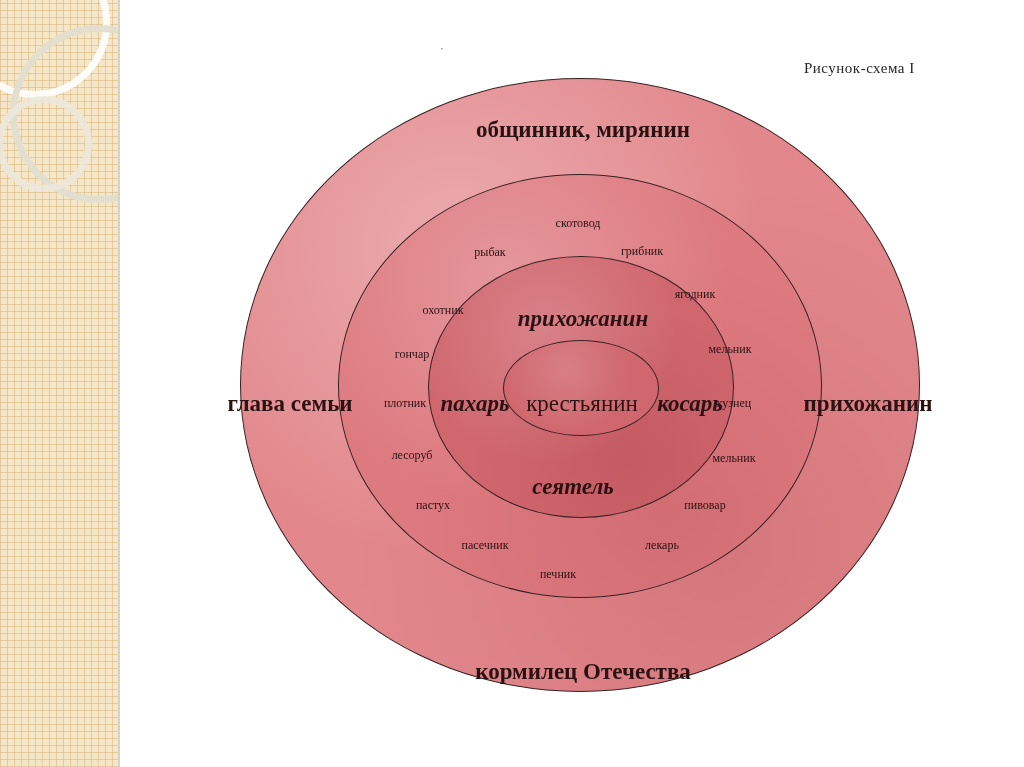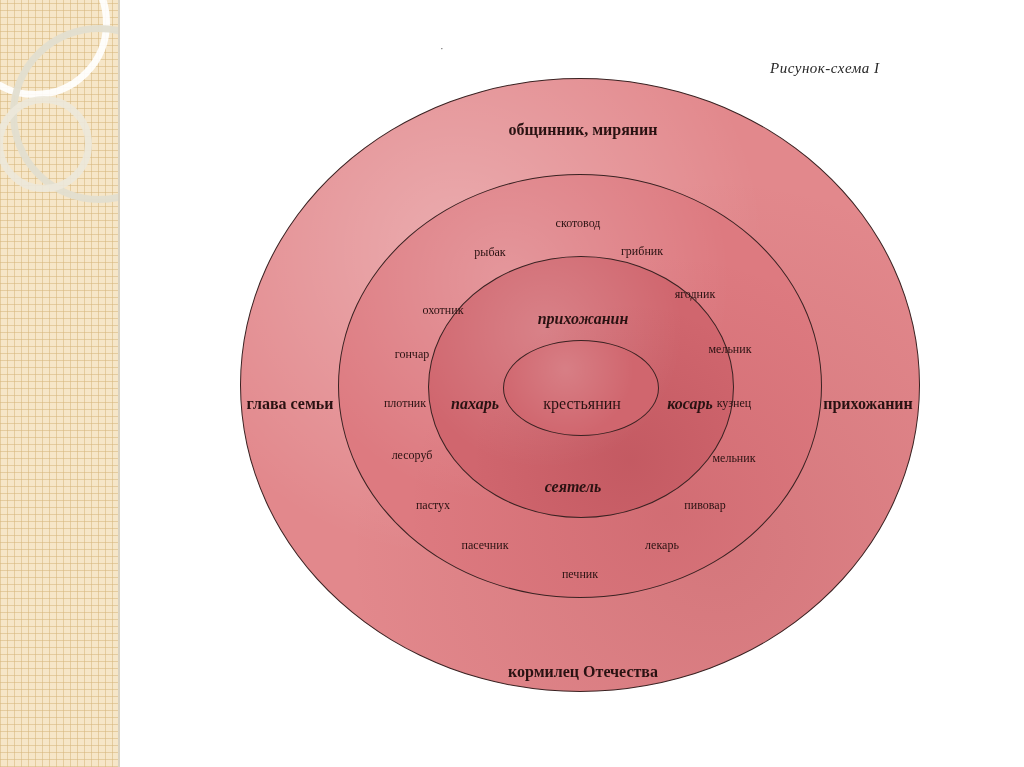--- a/index.html
+++ b/index.html
@@ -39,24 +39,23 @@
   #band-edge {
     position: absolute;
     left: 118px; top: 0;
     width: 2px; height: 767px;
     background: #d9d2c2;
   }
 
   
   #figure-caption {
     position: absolute;
-    left: 770px;
+    left: 804px;
     top: 60px;
     font-family: "Liberation Serif", serif;
-    font-style: italic;
     font-size: 15px;
     color: #262626;
     letter-spacing: 0.5px;
     white-space: nowrap;
   }
 
   #tiny-mark {
     position: absolute;
     left: 440px;
     top: 42px;
@@ -118,21 +117,21 @@
     color: #2a1212;
     white-space: nowrap;
     font-family: "Liberation Serif", serif;
     transform: translate(-50%, -50%);
     text-align: center;
     line-height: 1.1;
   }
   .lbl.bold   { font-weight: bold; }
   .lbl.bi     { font-weight: bold; font-style: italic; }
 
-  .s17 { font-size: 16px; }
+  .s17 { font-size: 23px; }
   .s16 { font-size: 12px; }
 </style>
 </head>
 <body>
 
 <div id="left-band">
   <div class="ring r1"></div>
   <div class="ring r2"></div>
   <div class="ring r3"></div>
 </div>
@@ -159,20 +158,20 @@
       <div class="lbl s16" style="left: 172px; top: 277px;">гончар</div>
       <div class="lbl s16" style="left: 490px; top: 272px;">мельник</div>
       <div class="lbl s16" style="left: 165px; top: 326px;">плотник</div>
       <div class="lbl s16" style="left: 494px; top: 326px;">кузнец</div>
       <div class="lbl s16" style="left: 172px; top: 378px;">лесоруб</div>
       <div class="lbl s16" style="left: 494px; top: 381px;">мельник</div>
       <div class="lbl s16" style="left: 193px; top: 428px;">пастух</div>
       <div class="lbl s16" style="left: 465px; top: 428px;">пивовар</div>
       <div class="lbl s16" style="left: 245px; top: 468px;">пасечник</div>
       <div class="lbl s16" style="left: 422px; top: 468px;">лекарь</div>
-      <div class="lbl s16" style="left: 340px; top: 497px;">печник</div>
+      <div class="lbl s16" style="left: 318px; top: 497px;">печник</div>
       <div class="lbl s17 bi" style="left: 343px; top: 241px;">прихожанин</div>
       <div class="lbl s17 bi" style="left: 333px; top: 409px;">сеятель</div>
       <div class="lbl s17 bi" style="left: 235px; top: 326px; text-align: center;">пахарь</div>
       <div class="lbl s17 bi" style="left: 450px; top: 326px;">косарь</div>
       <div class="lbl s17" style="left: 342px; top: 326px;">крестьянин</div>
     </div>
 </div>
 
 </body></html>

